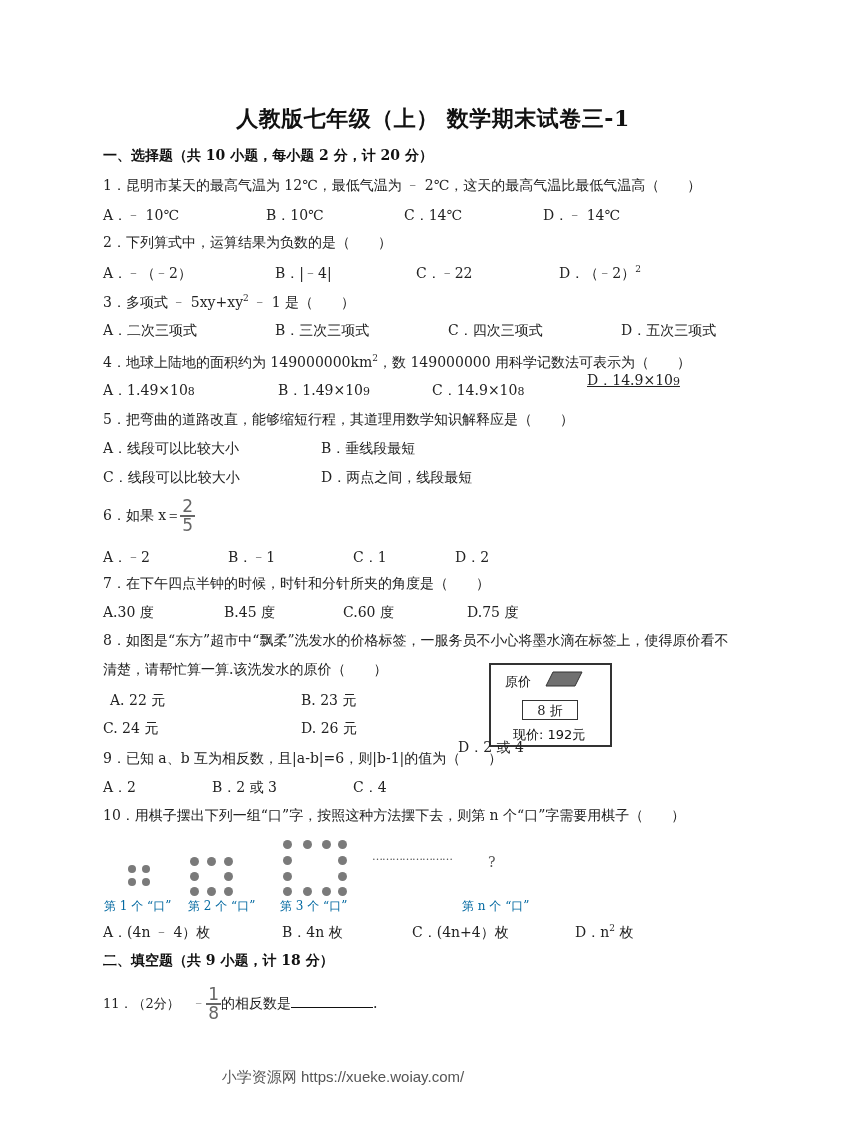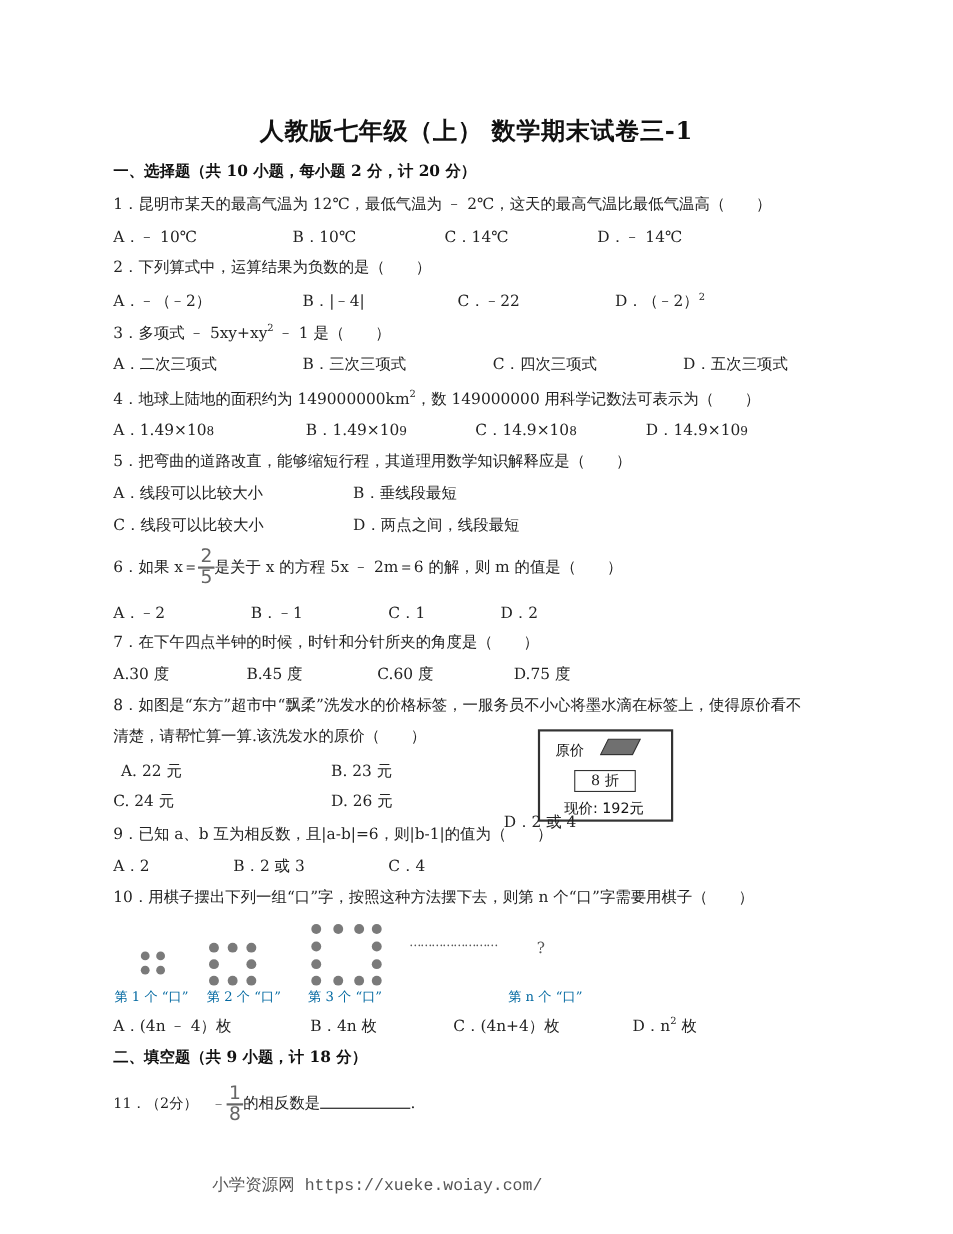--- a/index.html
+++ b/index.html
@@ -15,21 +15,21 @@
   .frac .num { display: block; border-bottom: 2px solid #666; padding: 0 2px; }
   .frac .den { display: block; }
   .pricebox { left: 489px; top: 663px; width: 123px; height: 84px; border: 2px solid #333; box-sizing: border-box; }
   .pb-label { font-size: 13px; font-family: "DejaVu Sans", sans-serif; color: #111; }
   .ink { left: 54px; top: 6px; width: 38px; height: 16px; }
   .zhe { left: 31px; top: 35px; width: 56px; height: 20px; border: 1px solid #333; text-align: center; font-size: 13px; line-height: 20px; box-sizing: border-box; }
   .figure { left: 100px; top: 832px; width: 460px; height: 85px; }
   .dot { position: absolute; width: 9px; height: 9px; border-radius: 50%; background: #7a7a7a; }
   .figcap { font-size: 12px; color: #0369a1; font-family: "DejaVu Serif", serif; }
   .blank { display: inline-block; width: 82px; border-bottom: 1.5px solid #111; height: 14px; vertical-align: baseline; }
-  .footer { left: 0; width: 686px; top: 1068px; text-align: center; font-family: Liberation Mono, monospace; font-size: 15px; color: #555; }
+  .footer { left: 0; width: 686px; top: 1068px; text-align: center; font-family: Liberation Sans, sans-serif; font-size: 15px; color: #555; }
 </style>
 </head>
 <body>
 
 <div class="abs title">人教版七年级（上）  数学期末试卷三-1</div>
 
 <div class="abs section" style="top:147px;">一、选择题（共 10 小题，每小题 2 分，计 20 分）</div>
 
 <div class="abs q" style="top:177px;">1．昆明市某天的最高气温为 12℃，最低气温为 ﹣ 2℃，这天的最高气温比最低气温高（　　）</div>
 <div class="abs opt" style="left:103px;top:207px;">A．﹣ 10℃</div>
@@ -46,30 +46,30 @@
 <div class="abs q" style="top:294px;"><span>3．多项式 ﹣ 5xy+xy</span><sup>2</sup><span> ﹣ 1 是（　　）</span></div>
 <div class="abs opt" style="left:103px;top:322px;">A．二次三项式</div>
 <div class="abs opt" style="left:275px;top:322px;">B．三次三项式</div>
 <div class="abs opt" style="left:448px;top:322px;">C．四次三项式</div>
 <div class="abs opt" style="left:621px;top:322px;">D．五次三项式</div>
 
 <div class="abs q" style="top:354px;"><span>4．地球上陆地的面积约为 149000000km</span><sup>2</sup><span>，数 149000000 用科学记数法可表示为（　　）</span></div>
 <div class="abs opt" style="left:103px;top:382px;"><span>A．1.49×10</span><span style="font-size:11px">8</span></div>
 <div class="abs opt" style="left:278px;top:382px;"><span>B．1.49×10</span><span style="font-size:11px">9</span></div>
 <div class="abs opt" style="left:432px;top:382px;"><span>C．14.9×10</span><span style="font-size:11px">8</span></div>
-<div class="abs opt" style="left:587px;top:382px;"><span>D．14.9×10</span><span style="font-size:11px">9</span></div>
+<div class="abs opt" style="left:587px;top:372px;text-decoration:underline;"><span>D．14.9×10</span><span style="font-size:11px">9</span></div>
 
 <div class="abs q" style="top:411px;">5．把弯曲的道路改直，能够缩短行程，其道理用数学知识解释应是（　　）</div>
 <div class="abs opt" style="left:103px;top:440px;">A．线段可以比较大小</div>
 <div class="abs opt" style="left:321px;top:440px;">B．垂线段最短</div>
 <div class="abs opt" style="left:103px;top:469px;">C．线段可以比较大小</div>
 <div class="abs opt" style="left:321px;top:469px;">D．两点之间，线段最短</div>
 
 <div class="abs q" style="top:498px;">
-  <span>6．如果 x＝</span><span class="frac"><span class="num">2</span><span class="den">5</span></span><span>是关于 x 的方程 5x ﹣ 2m＝6 的解，则 m 的值是（　　）</span>
+  <span>6．如果 x＝</span><span class="frac"><span class="num">2</span><span class="den">5</span></span>
 </div>
 <div class="abs opt" style="left:103px;top:549px;">A．﹣2</div>
 <div class="abs opt" style="left:228px;top:549px;">B．﹣1</div>
 <div class="abs opt" style="left:353px;top:549px;">C．1</div>
 <div class="abs opt" style="left:455px;top:549px;">D．2</div>
 
 <div class="abs q" style="top:575px;">7．在下午四点半钟的时候，时针和分针所夹的角度是（　　）</div>
 <div class="abs opt" style="left:103px;top:604px;">A.30 度</div>
 <div class="abs opt" style="left:224px;top:604px;">B.45 度</div>
 <div class="abs opt" style="left:343px;top:604px;">C.60 度</div>

